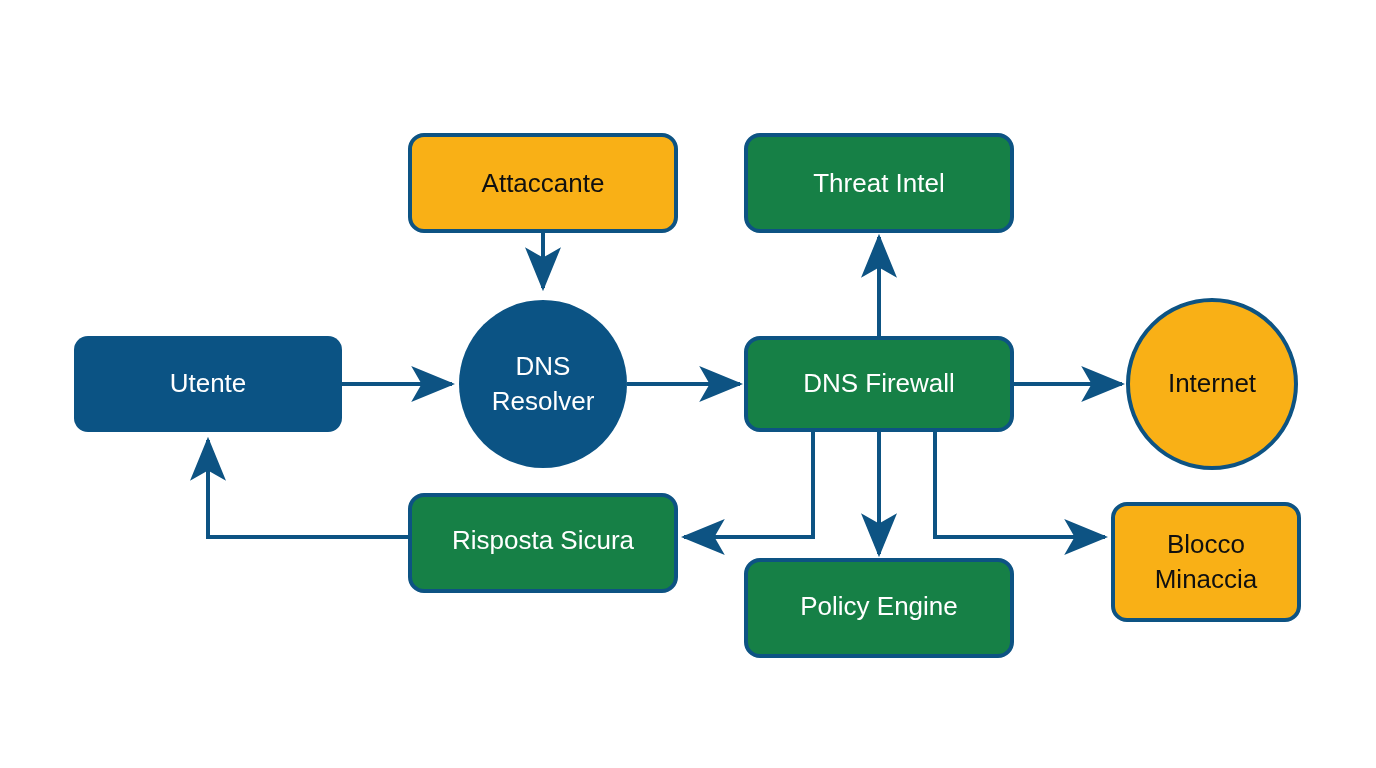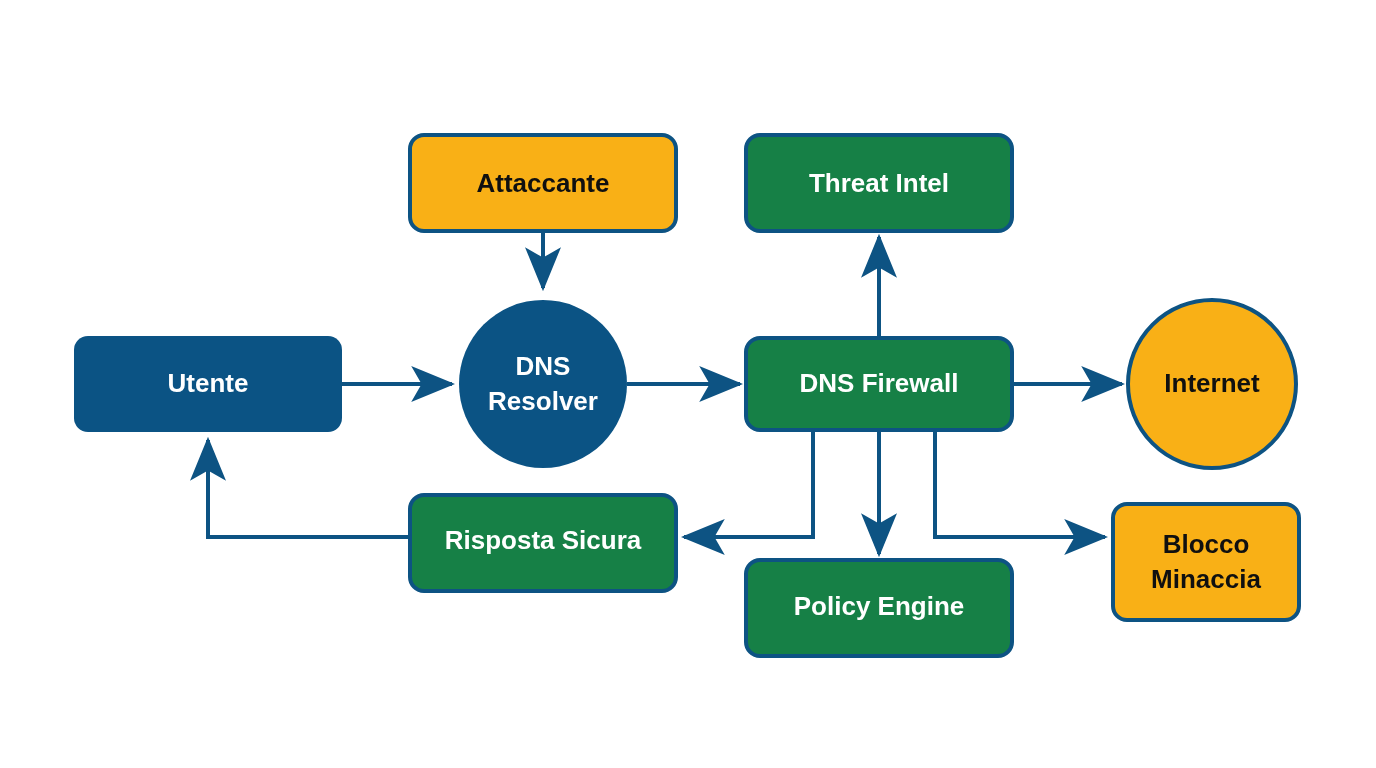--- a/index.html
+++ b/index.html
@@ -11,21 +11,20 @@
     width: 1376px;
     height: 768px;
     overflow: hidden;
     font-family: "Liberation Sans", sans-serif;
   }
   #diagram-root {
     position: relative;
     width: 1376px;
     height: 768px;
     background: #ffffff;
-    font-weight: bold;
   }
   svg#flow {
     position: absolute;
     top: 0;
     left: 0;
     width: 1376px;
     height: 768px;
     display: block;
   }
   .node-label {

